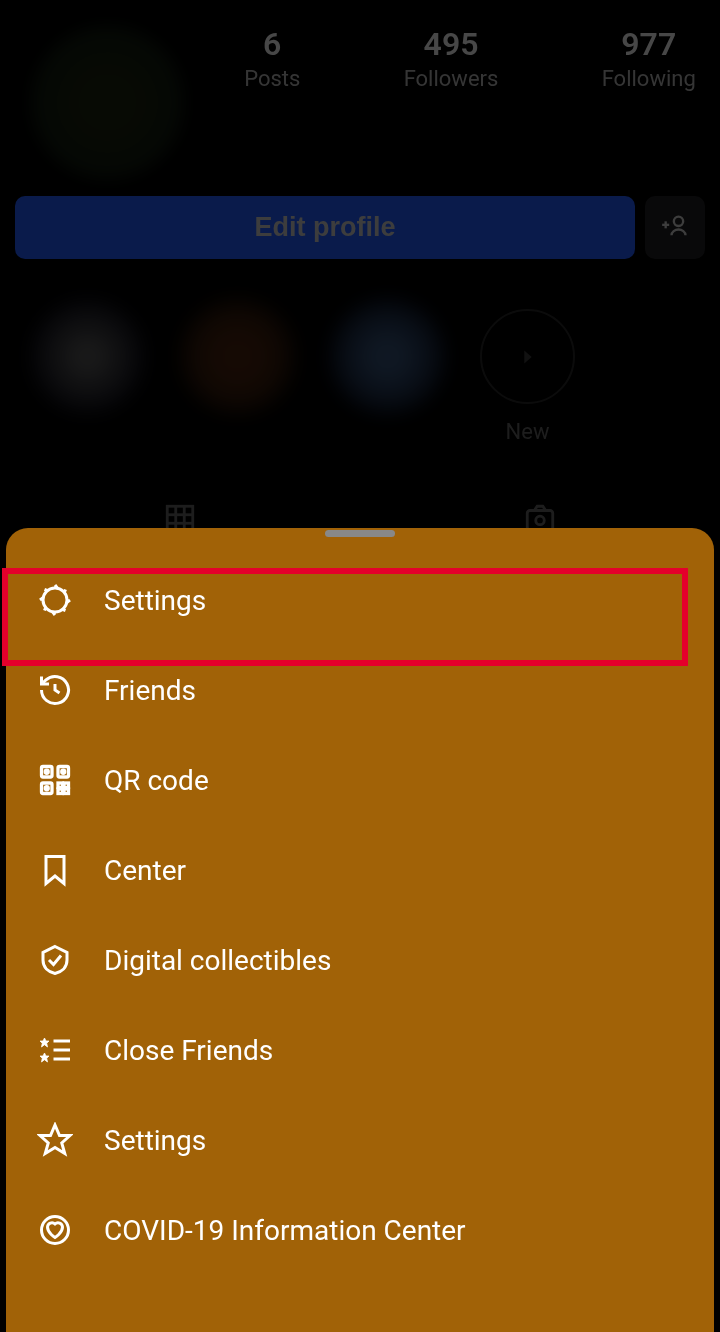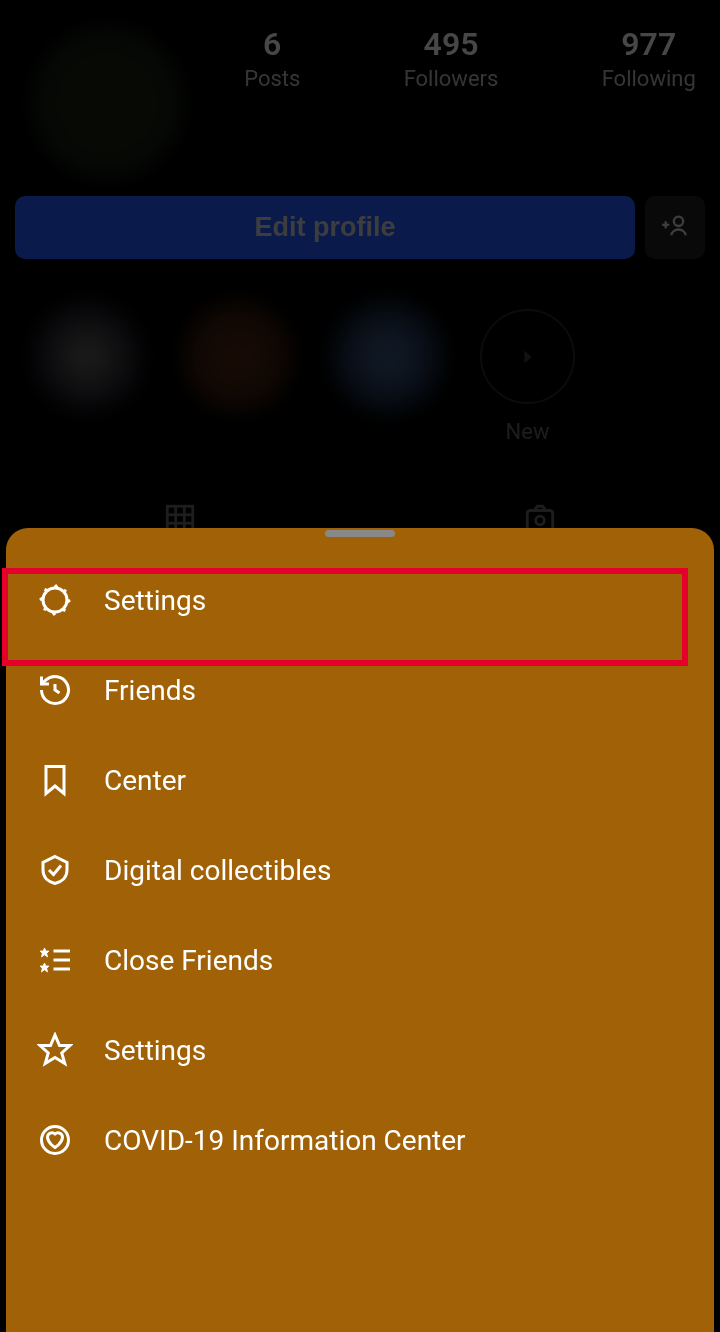--- a/index.html
+++ b/index.html
@@ -290,20 +290,37 @@
     <span class="menu-icon">
       <svg viewBox="0 0 24 24" fill="none" stroke="#fff" stroke-width="2">
         <path d="M3 12a9 9 0 1 0 3-6.7L3 8"></path>
         <polyline points="3,3 3,8 8,8"></polyline>
         <polyline points="12,8 12,12 15,14"></polyline>
       </svg>
     </span>
     <span>Friends</span>
   </div>
 
+  <div class="menu-item">
+    <span class="menu-icon">
+      <svg viewBox="0 0 24 24" fill="none" stroke="#fff" stroke-width="2.2">
+        <rect x="3" y="3" width="7" height="7" rx="1"></rect>
+        <rect x="14" y="3" width="7" height="7" rx="1"></rect>
+        <rect x="3" y="14" width="7" height="7" rx="1"></rect>
+        <circle cx="6.5" cy="6.5" r="1" fill="#fff"></circle>
+        <circle cx="17.5" cy="6.5" r="1" fill="#fff"></circle>
+        <circle cx="6.5" cy="17.5" r="1" fill="#fff"></circle>
+        <rect x="14" y="14" width="3" height="3"></rect>
+        <rect x="18" y="18" width="3" height="3"></rect>
+        <rect x="18" y="14" width="3" height="3"></rect>
+        <rect x="14" y="18" width="3" height="3"></rect>
+      </svg>
+    </span>
+    <span>QR code</span>
+  </div>
 
   <div class="menu-item">
     <span class="menu-icon">
       <svg viewBox="0 0 24 24" fill="none" stroke="#fff" stroke-width="2">
         <path d="M6 3h12v18l-6-5-6 5V3z"></path>
       </svg>
     </span>
     <span>Center</span>
   </div>
 

